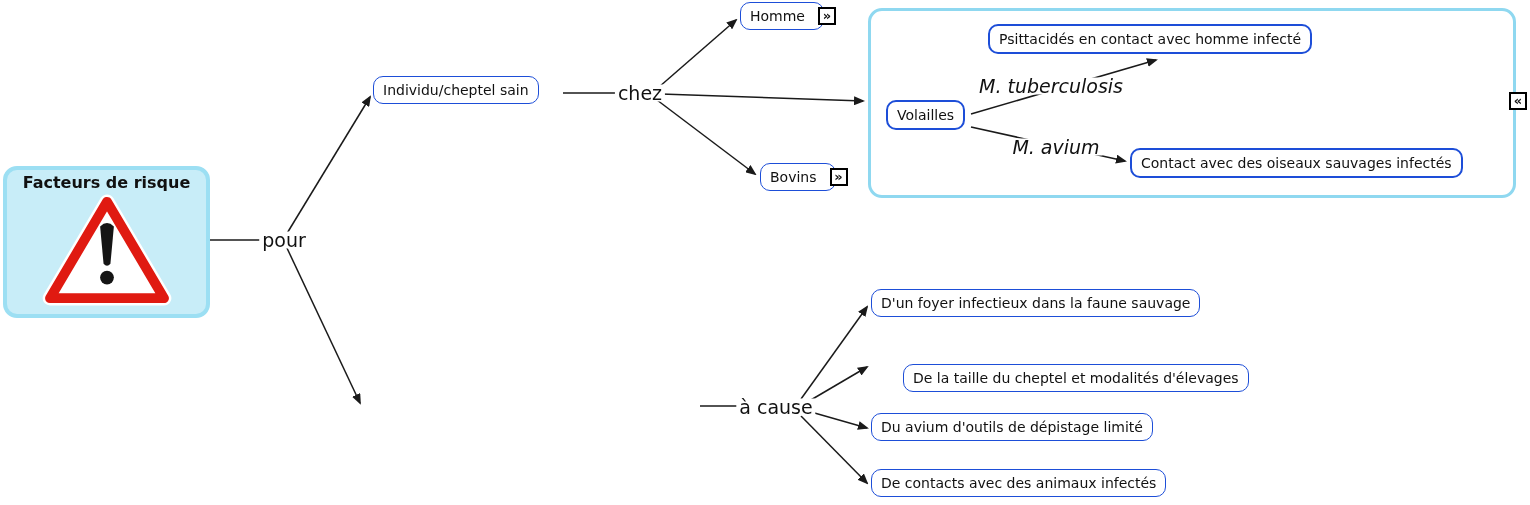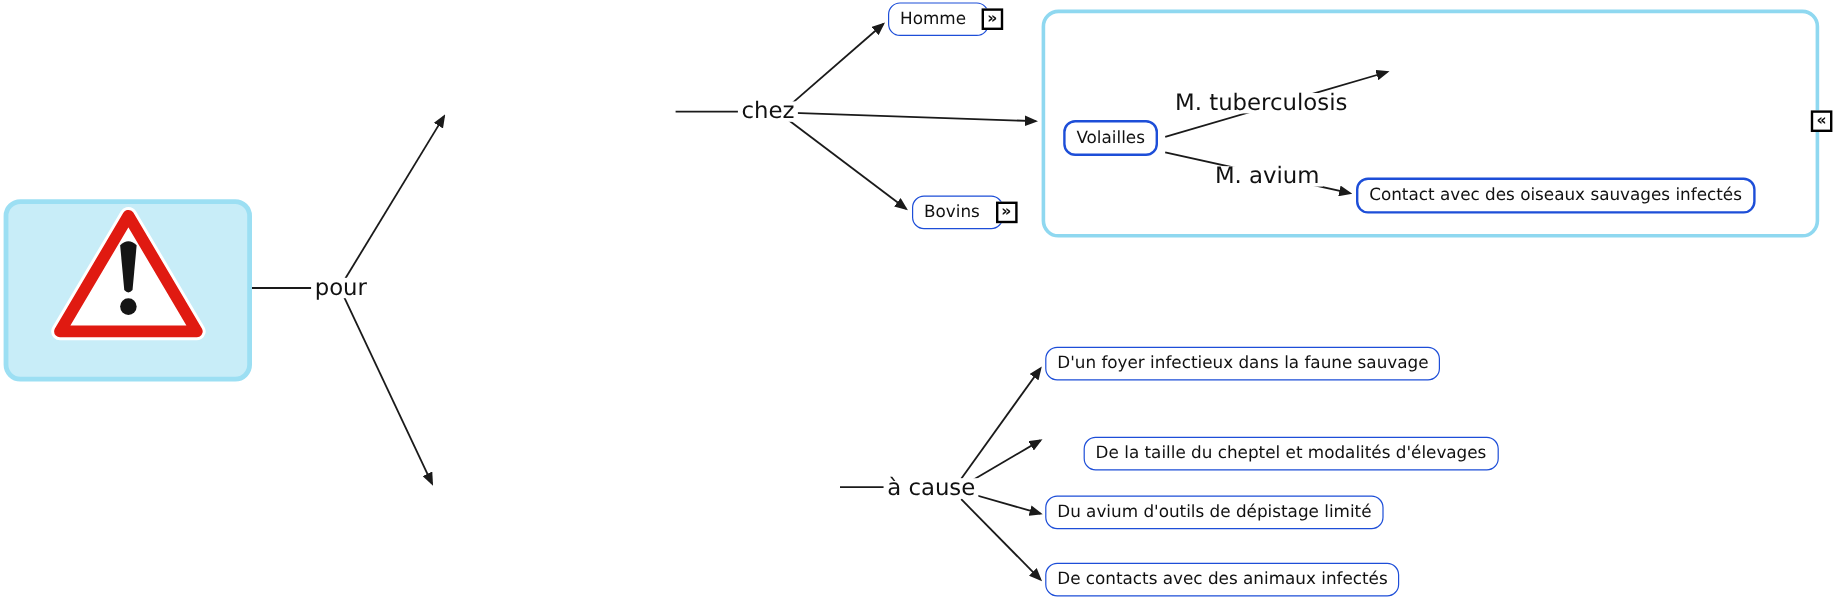--- a/index.html
+++ b/index.html
@@ -21,21 +21,21 @@
     position:absolute;left:3px;top:166px;width:207px;height:152px;
     background:#c8edf8;border:4px solid #9cdff3;border-radius:14px;box-sizing:border-box;
     z-index:3;text-align:center;
   }
   .root-title{font-size:16px;font-weight:bold;margin-top:3px;letter-spacing:0;}
   .root-node svg{display:block;margin:1px auto 0 auto;}
   .linklabel{
     position:absolute;transform:translate(-50%,-50%);background:#fff;padding:0 3px;
     font-size:19px;line-height:17px;white-space:nowrap;z-index:3;
   }
-  .species{}
+  .species{font-style:italic;}
   .mini-icon{
     position:absolute;width:18px;height:18px;background:#fff;border:2px solid #000;
     box-sizing:border-box;display:flex;align-items:center;justify-content:center;
     font-size:13px;font-weight:bold;line-height:1;z-index:4;padding-bottom:2px;
   }
   .node .mini-icon{right:-13px;top:50%;transform:translateY(-50%);}
   .collapse-icon{left:1509px;top:92px;}
 </style>
 </head>
 <body>
@@ -62,47 +62,54 @@
       <line x1="971" y1="127" x2="1125" y2="161" marker-end="url(#ah)"></line>
       <line x1="700" y1="406" x2="772" y2="406"></line>
       <line x1="801" y1="399" x2="867" y2="307" marker-end="url(#ah)"></line>
       <line x1="804" y1="404" x2="867" y2="367" marker-end="url(#ah)"></line>
       <line x1="804" y1="410" x2="867" y2="428" marker-end="url(#ah)"></line>
       <line x1="801" y1="416" x2="867" y2="483" marker-end="url(#ah)"></line>
     </g>
   </svg>
 
   <div class="root-node">
+    <div class="root-title">Facteurs de risque</div>
     <svg width="132" height="114" viewBox="0 0 134 116">
       <path d="M67 9 L125 107 L9 107 Z" fill="#ffffff" stroke="#ffffff" stroke-width="15" stroke-linejoin="round"></path>
       <path d="M67 9 L125 107 L9 107 Z" fill="#ffffff" stroke="#e01a11" stroke-width="10" stroke-linejoin="round"></path>
       <path d="M60 34 Q67 27 74 34 L70.5 72 Q67 76 63.5 72 Z" fill="#151515"></path>
       <circle cx="67" cy="86" r="7" fill="#151515"></circle>
     </svg>
   </div>
 
+  <div class="node" style="left:373px;top:76px;">
+    <span>Individu/cheptel sain</span>
+  </div>
 
   <div class="node" style="left:740px;top:2px;padding-right:18px;">
     <span>Homme</span>
     <span class="mini-icon">
         <span>»</span>
       </span>
   </div>
 
   <div class="node" style="left:760px;top:163px;padding-right:18px;">
     <span>Bovins</span>
     <span class="mini-icon">
         <span>»</span>
       </span>
   </div>
 
   <div class="node" style="left:886px;top:100px;border-width:2px;">
     <span>Volailles</span>
   </div>
 
+  <div class="node" style="left:988px;top:24px;border-width:2px;">
+    <span>Psittacidés en contact avec homme infecté</span>
+  </div>
 
   <div class="node" style="left:1130px;top:148px;border-width:2px;">
     <span>Contact avec des oiseaux sauvages infectés</span>
   </div>
 
 
   <div class="node" style="left:871px;top:289px;">
     <span>D'un foyer infectieux dans la faune sauvage</span>
   </div>
 

